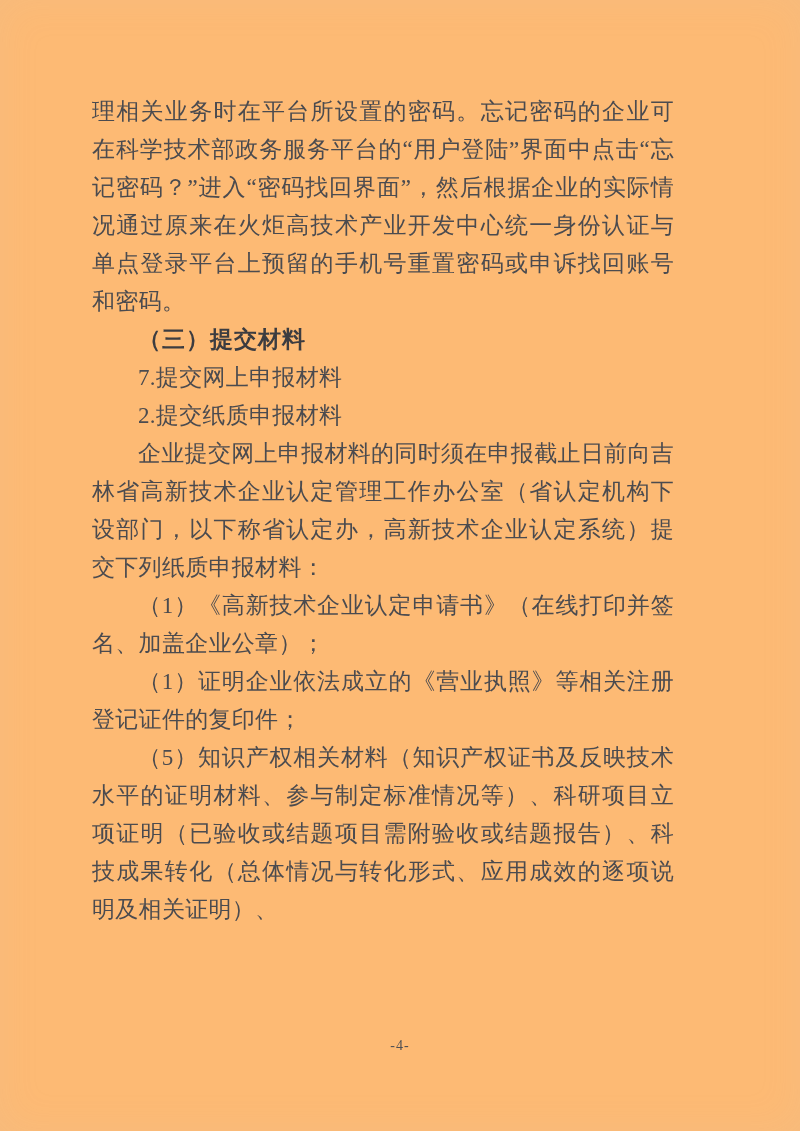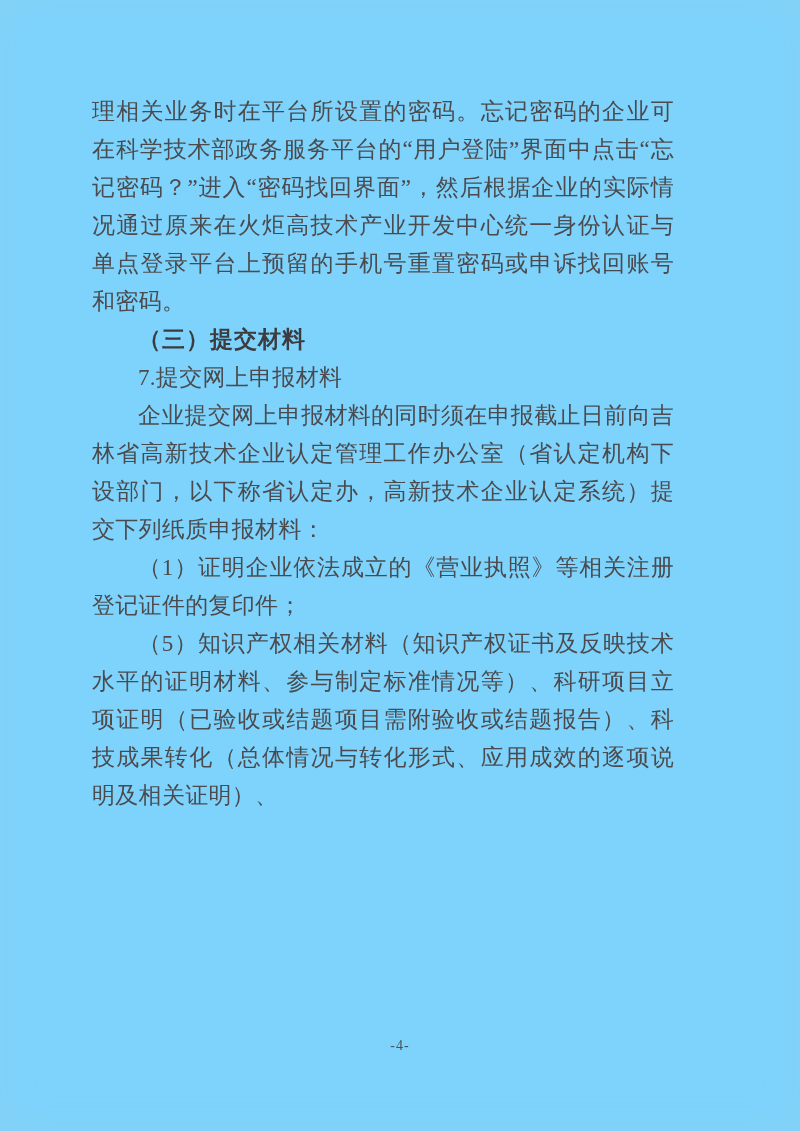--- a/index.html
+++ b/index.html
@@ -5,21 +5,21 @@
     html, body {
       margin: 0;
       padding: 0;
       background: #e8e8e8;
     }
     .page {
       position: relative;
       width: 800px;
       height: 1131px;
       margin: 0 auto;
-      background: #7dd3fc;
+      background: #fdba74;
       overflow: hidden;
       font-family: "Liberation Serif", "DejaVu Serif", serif;
       box-shadow: inset 0 0 40px rgba(200,200,195,0.12);
     }
     .content {
       position: absolute;
       left: 92px;
       top: 93px;
       width: 582px;
     }
@@ -60,23 +60,25 @@
 <div class="page">
 
   <div class="content">
     <p class="para no-indent">理相关业务时在平台所设置的密码。忘记密码的企业可在科学技术部政务服务平台的“用户登陆”界面中点击“忘记密码？”进入“密码找回界面”，然后根据企业的实际情况通过原来在火炬高技术产业开发中心统一身份认证与单点登录平台上预留的手机号重置密码或申诉找回账号和密码。</p>
 
     <p class="para heading">（三）提交材料</p>
 
     <p class="para">7.提交网上申报材料</p>
 
 
+    <p class="para">2.提交纸质申报材料</p>
 
     <p class="para">企业提交网上申报材料的同时须在申报截止日前向吉林省高新技术企业认定管理工作办公室（省认定机构下设部门，以下称省认定办，高新技术企业认定系统）提交下列纸质申报材料：</p>
 
+    <p class="para">（1）《高新技术企业认定申请书》（在线打印并签名、加盖企业公章）；</p>
 
     <p class="para">（1）证明企业依法成立的《营业执照》等相关注册登记证件的复印件；</p>
 
     <p class="para">（5）知识产权相关材料（知识产权证书及反映技术水平的证明材料、参与制定标准情况等）、科研项目立项证明（已验收或结题项目需附验收或结题报告）、科技成果转化（总体情况与转化形式、应用成效的逐项说明及相关证明）、</p>
   </div>
 
   <div class="page-footer">
     <span class="page-number">-4-</span>
   </div>
 

